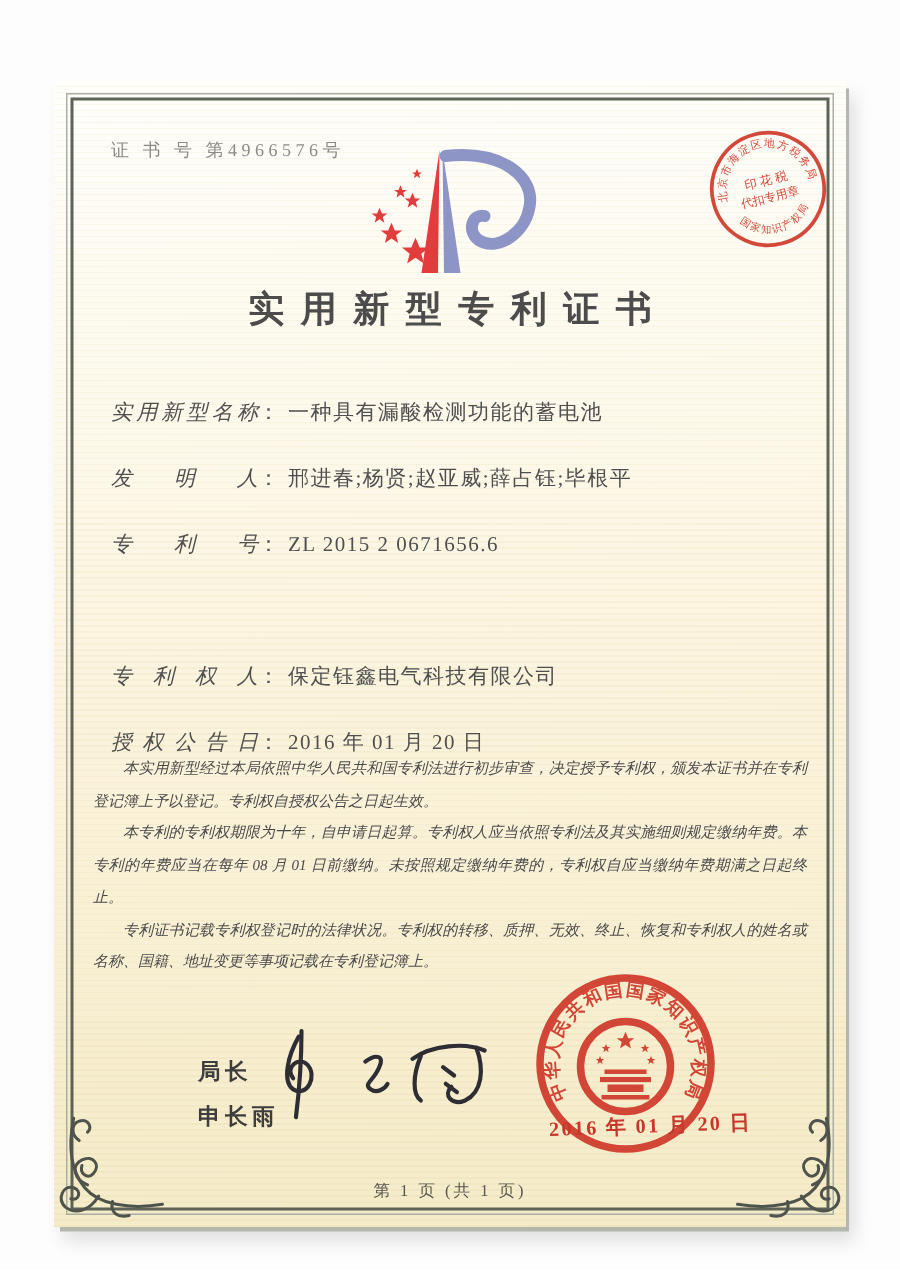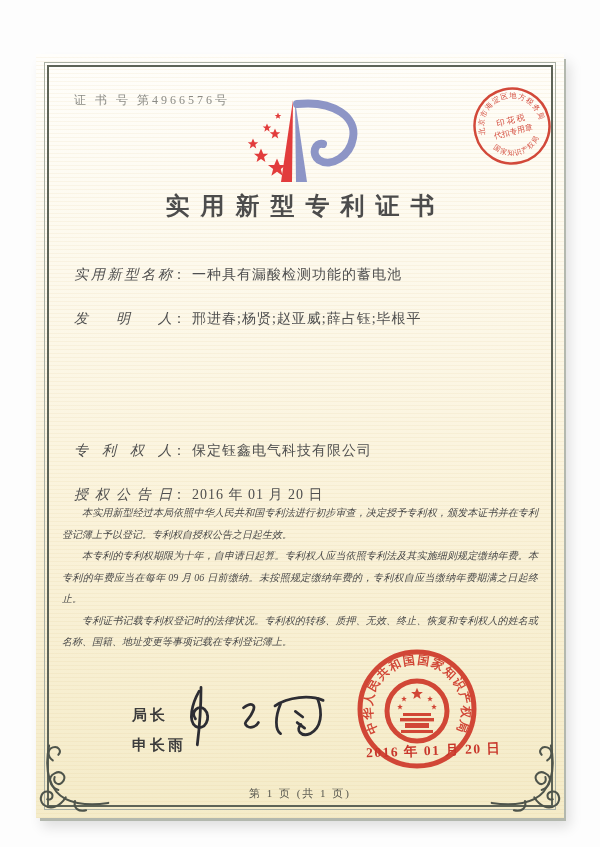--- a/index.html
+++ b/index.html
@@ -95,30 +95,33 @@
     </svg>
 
     <div class="title">实用新型专利证书</div>
 
     <div class="frow" style="top:212px">
       <span class="flabel">实用新型名称</span><span class="fcolon">：</span><span class="fvalue">一种具有漏酸检测功能的蓄电池</span>
     </div>
     <div class="frow" style="top:256px">
       <span class="flabel">发明人</span><span class="fcolon">：</span><span class="fvalue">邢进春;杨贤;赵亚威;薛占钰;毕根平</span>
     </div>
+    <div class="frow" style="top:300px">
+      <span class="flabel">专利号</span><span class="fcolon">：</span><span class="fvalue">ZL 2015 2 0671656.6</span>
+    </div>
     <div class="frow" style="top:388px">
       <span class="flabel">专利权人</span><span class="fcolon">：</span><span class="fvalue">保定钰鑫电气科技有限公司</span>
     </div>
     <div class="frow" style="top:432px">
       <span class="flabel">授权公告日</span><span class="fcolon">：</span><span class="fvalue">2016 年 01 月 20 日</span>
     </div>
 
     <div class="body-text">
       <p>本实用新型经过本局依照中华人民共和国专利法进行初步审查，决定授予专利权，颁发本证书并在专利登记簿上予以登记。专利权自授权公告之日起生效。</p>
-      <p>本专利的专利权期限为十年，自申请日起算。专利权人应当依照专利法及其实施细则规定缴纳年费。本专利的年费应当在每年 09 月 06 日前缴纳。未按照规定缴纳年费的，专利权自应当缴纳年费期满之日起终止。</p>
+      <p>本专利的专利权期限为十年，自申请日起算。专利权人应当依照专利法及其实施细则规定缴纳年费。本专利的年费应当在每年 08 月 01 日前缴纳。未按照规定缴纳年费的，专利权自应当缴纳年费期满之日起终止。</p>
       <p>专利证书记载专利权登记时的法律状况。专利权的转移、质押、无效、终止、恢复和专利权人的姓名或名称、国籍、地址变更等事项记载在专利登记簿上。</p>
     </div>
 
     <div class="signer">
       <div>局长</div>
       <div>申长雨</div>
     </div>
 
     <svg class="signature" viewBox="0 0 200 80">
       <g fill="none" stroke="#2d2d33" stroke-width="3" stroke-linecap="round">

